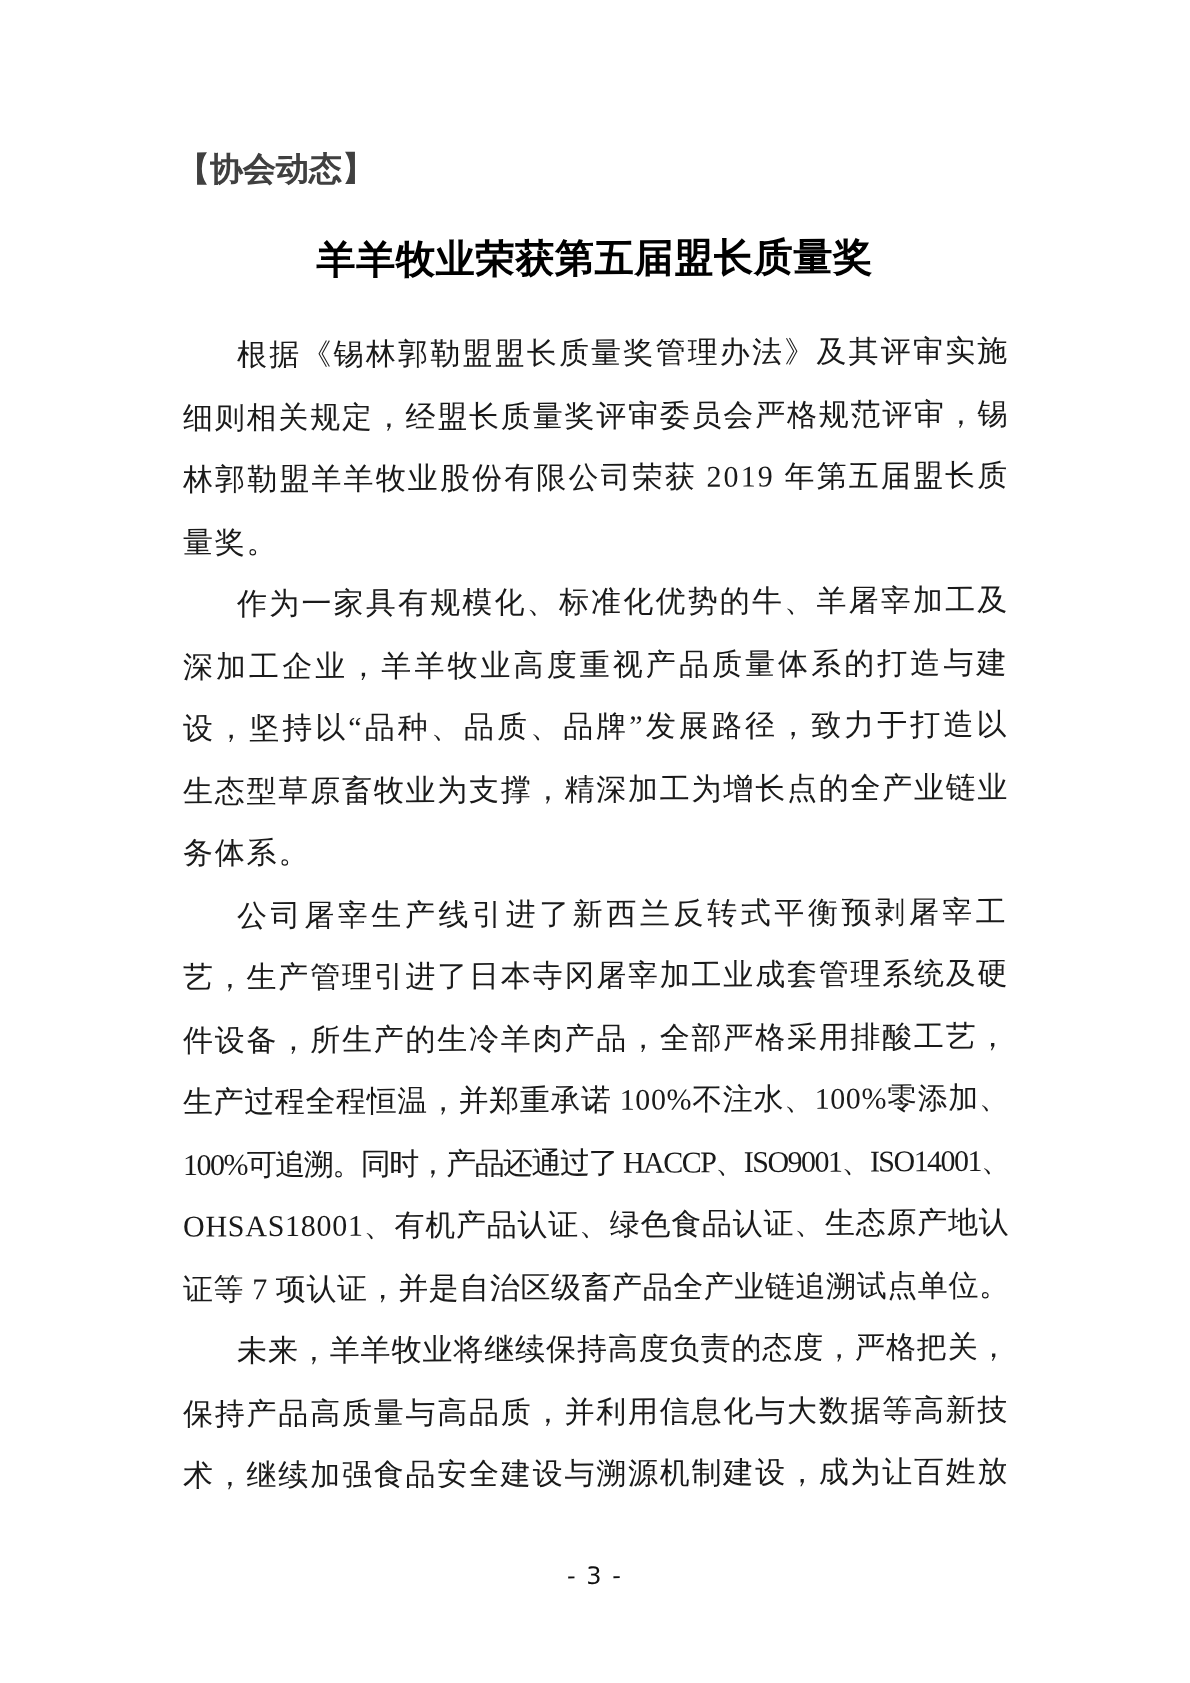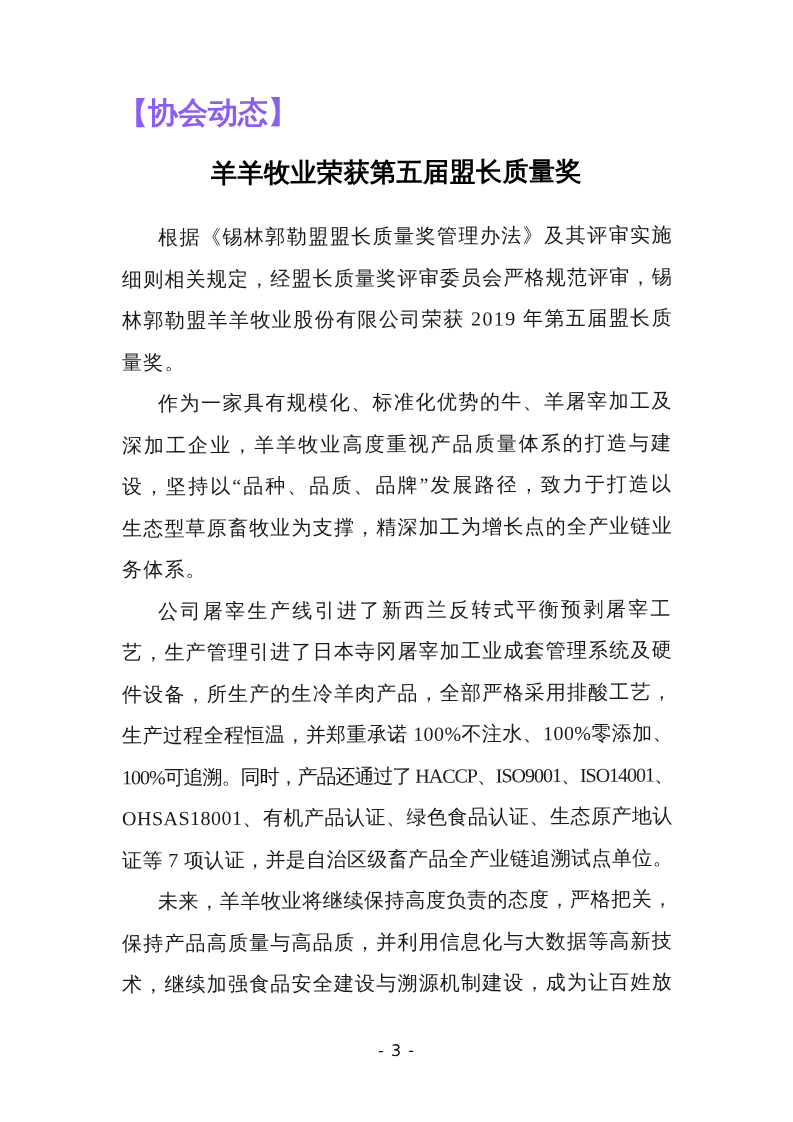--- a/index.html
+++ b/index.html
@@ -15,23 +15,23 @@
     position:absolute;
     left:0;top:0;right:0;bottom:0;
     transform:skewY(-0.3deg);
     transform-origin:0 0;
   }
   .section-header{
     position:absolute;
     left:118px;top:99px;
     font-family:"Liberation Sans","DejaVu Sans",sans-serif;
     font-weight:700;
-    font-size:30px;
+    font-size:22px;
     line-height:30px;
-    color:#8b5cf6;
+    color:#404040;
   }
   .title{
     position:absolute;
     left:0;right:0;top:157px;
     margin:0;
     text-align:center;
     font-family:"Liberation Serif","DejaVu Serif",serif;
     font-weight:700;
     font-size:26px;
     line-height:36px;

